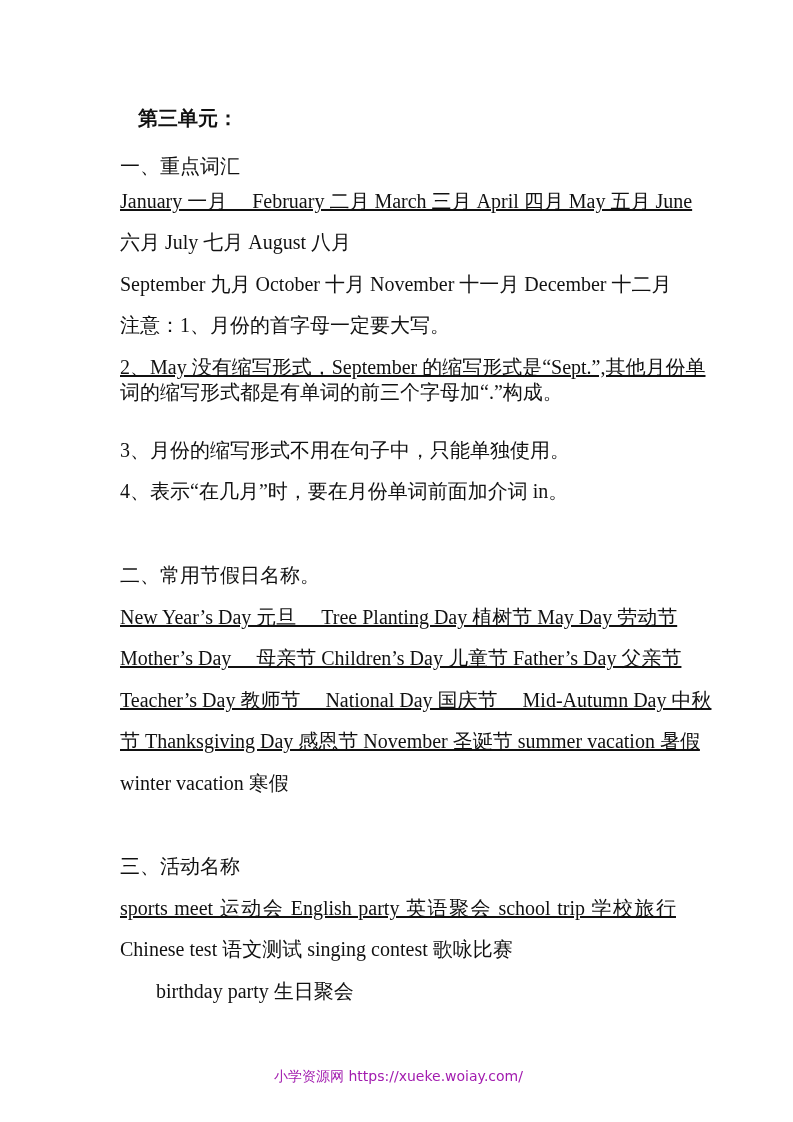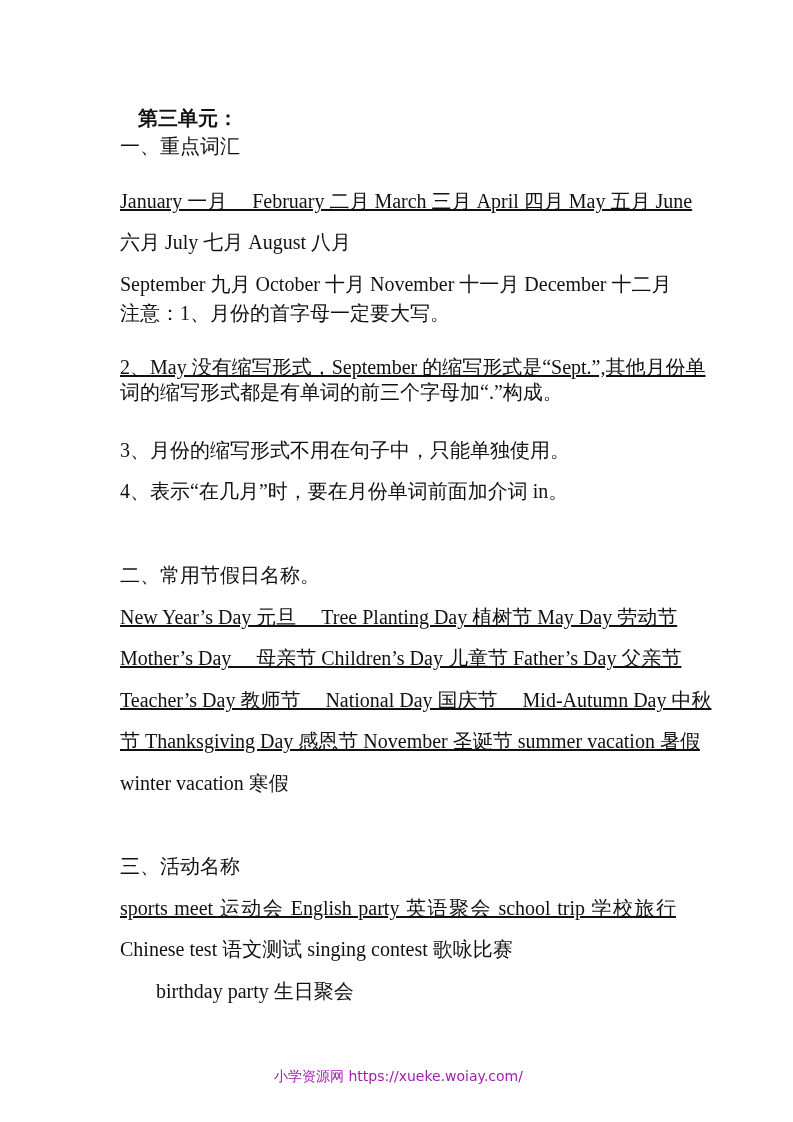--- a/index.html
+++ b/index.html
@@ -49,25 +49,25 @@
       font-size: 14px;
       color: #a21caf;
     }
   </style>
 </head>
 <body>
 
 <div class="page">
   <div class="line title" style="top:107px;">第三单元：</div>
 
-  <div class="line" style="top:135px;">一、重点词汇</div>
+  <div class="line" style="top:157px;font-family:Liberation Mono, monospace;">一、重点词汇</div>
   <div class="line justify" style="top:190px;">January 一月　 February 二月  March 三月  April 四月  May 五月  June</div>
   <div class="line" style="top:231px;">六月  July 七月  August  八月</div>
   <div class="line" style="top:273px;">September  九月 October 十月  November  十一月 December 十二月</div>
-  <div class="line" style="top:302px;text-align:right;">注意：1、月份的首字母一定要大写。</div>
+  <div class="line" style="top:314px;text-align:right;">注意：1、月份的首字母一定要大写。</div>
   <div class="line justify" style="top:356px;">2、May 没有缩写形式，September 的缩写形式是“Sept.”,其他月份单</div>
   <div class="line" style="top:381px;">词的缩写形式都是有单词的前三个字母加“.”构成。</div>
   <div class="line" style="top:439px;">3、月份的缩写形式不用在句子中，只能单独使用。</div>
   <div class="line" style="top:480px;">4、表示“在几月”时，要在月份单词前面加介词 in。</div>
 
   <div class="line" style="top:564px;">二、常用节假日名称。</div>
   <div class="line justify" style="top:606px;">New Year’s Day 元旦　 Tree Planting Day  植树节  May Day  劳动节</div>
   <div class="line justify" style="top:647px;">Mother’s Day　 母亲节 Children’s Day  儿童节  Father’s Day 父亲节</div>
   <div class="line justify" style="top:689px;">Teacher’s Day 教师节　 National Day 国庆节　 Mid-Autumn Day  中秋</div>
   <div class="line justify" style="top:730px;">节 Thanksgiving Day  感恩节  November 圣诞节  summer vacation 暑假</div>

